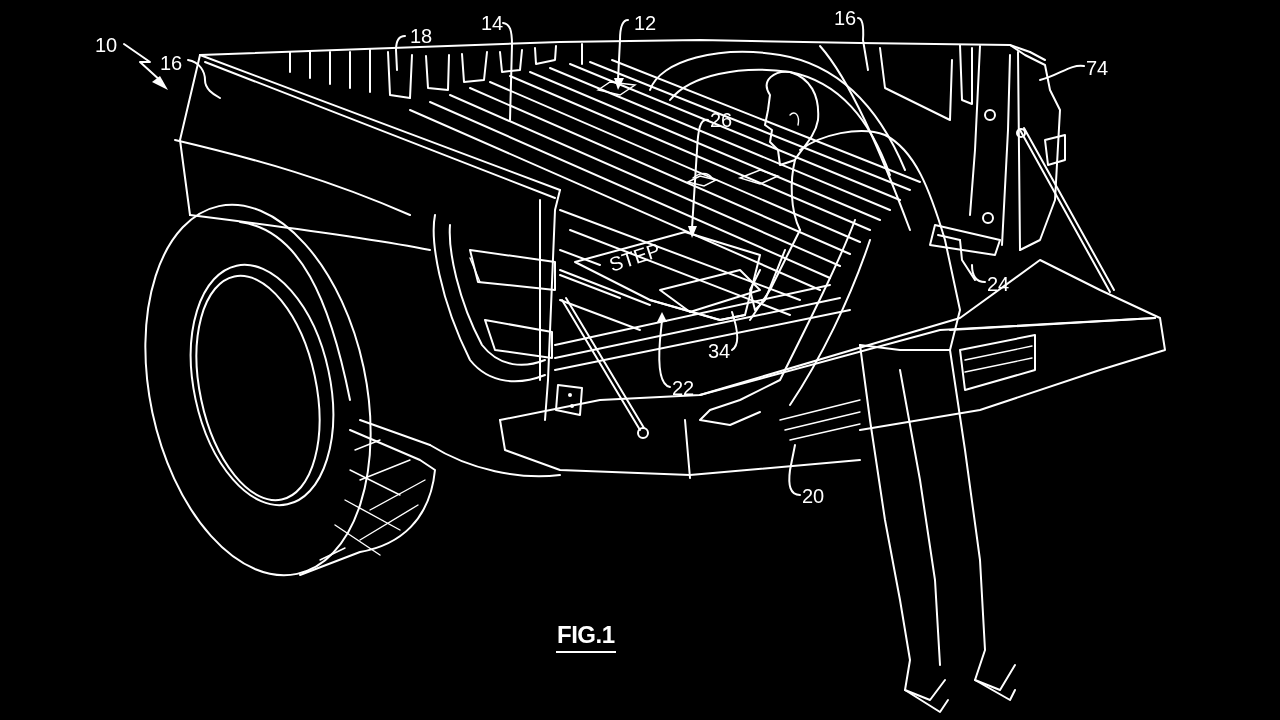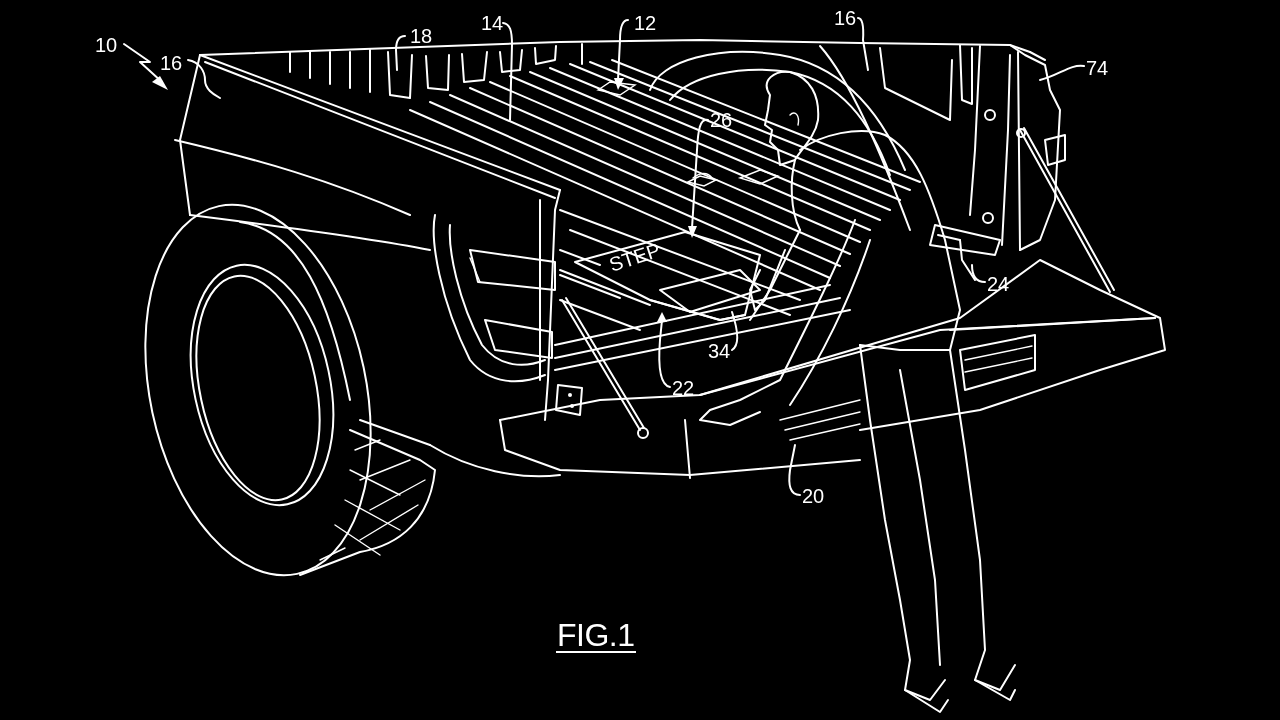--- a/index.html
+++ b/index.html
@@ -3,21 +3,21 @@
   <meta charset="utf-8">
   <style>
     html, body { margin: 0; padding: 0; background: #000; }
     body { width: 1280px; height: 720px; overflow: hidden; position: relative; font-family: "Liberation Sans", sans-serif; }
     .figure { position: absolute; left: 0; top: 0; width: 1280px; height: 720px; }
     svg { display: block; }
     .ln { fill: none; stroke: #fff; stroke-width: 2; stroke-linejoin: round; stroke-linecap: round; }
     .ln-thin { fill: none; stroke: #fff; stroke-width: 1.4; stroke-linecap: round; }
     .fill-w { fill: #fff; stroke: none; }
     .ref { fill: #fff; font-family: "Liberation Sans", sans-serif; font-size: 20px; }
-    .caption { position: absolute; left: 556px; top: 620px; color: #fff; font-family: "Liberation Sans", sans-serif; font-weight: normal; font-size: 32px; letter-spacing: -0.5px; border-bottom: 2px solid #fff; line-height: 30px; padding: 0 1px 1px 1px; }
+    .caption { position: absolute; left: 556px; top: 620px; color: #fff; font-family: "Liberation Sans", sans-serif; font-weight: bold; font-size: 24px; letter-spacing: -0.5px; border-bottom: 2px solid #fff; line-height: 30px; padding: 0 1px 1px 1px; }
   </style>
 </head>
 <body>
 
 <div class="figure">
   <svg width="1280" height="720" viewBox="0 0 1280 720">
 
     <g>
 
       <path class="ln" d="M200 55 L420 47 L560 42 L700 40 L860 43 L1010 45 L1030 52"></path>

